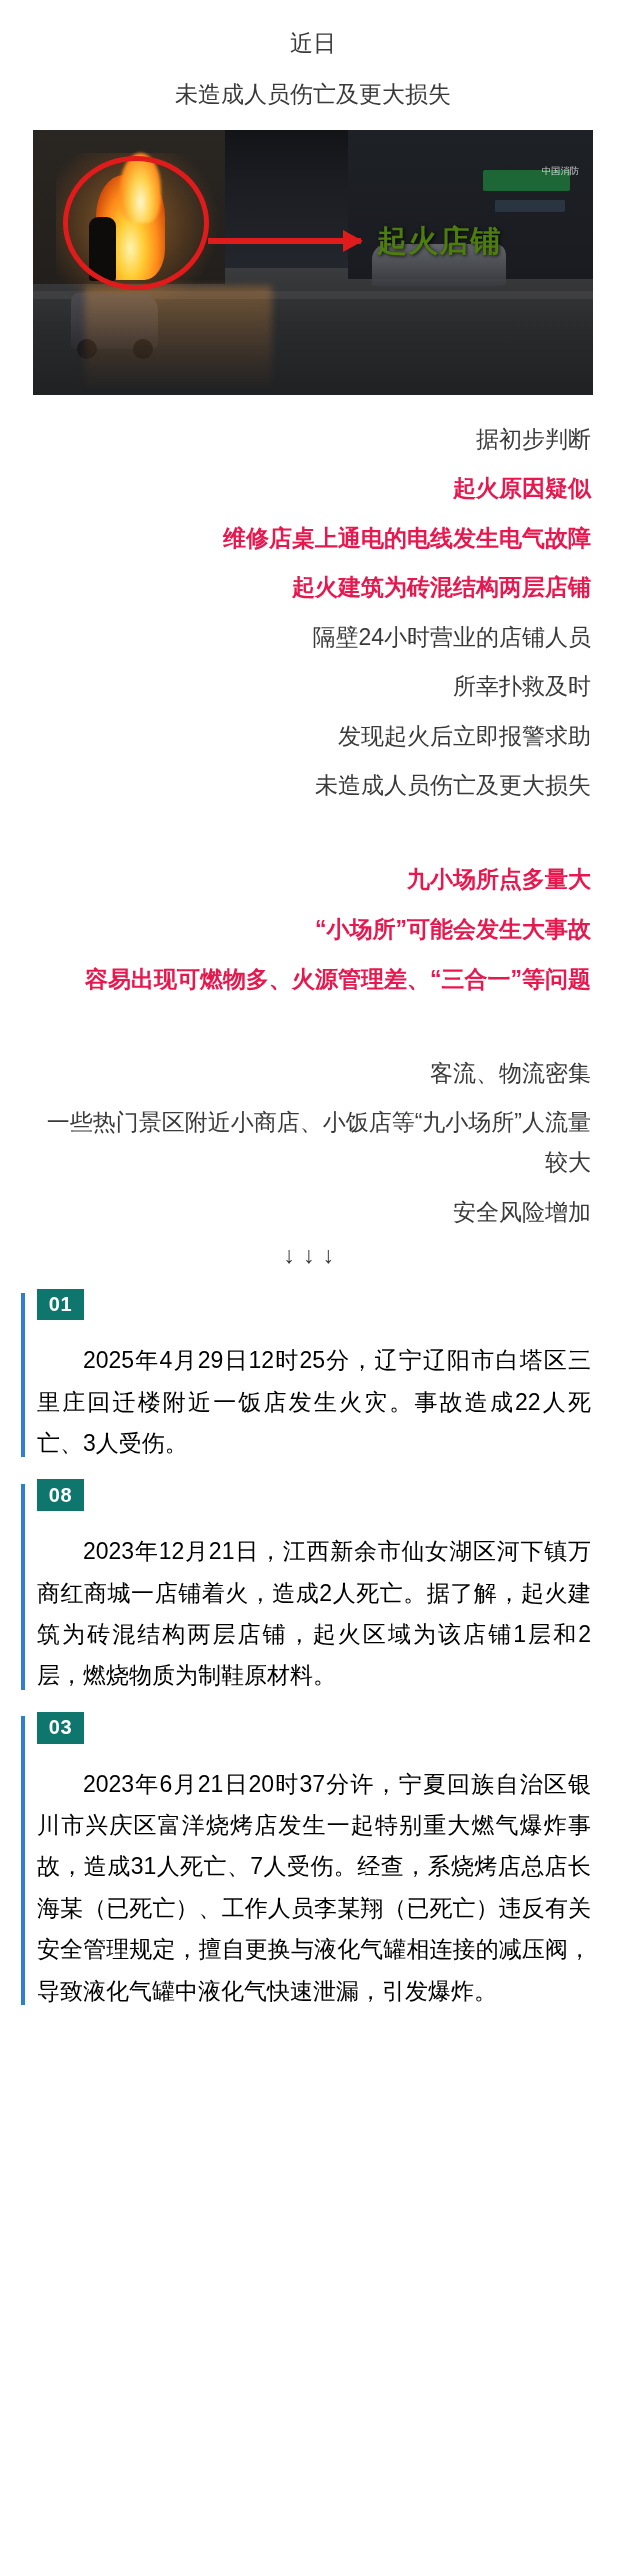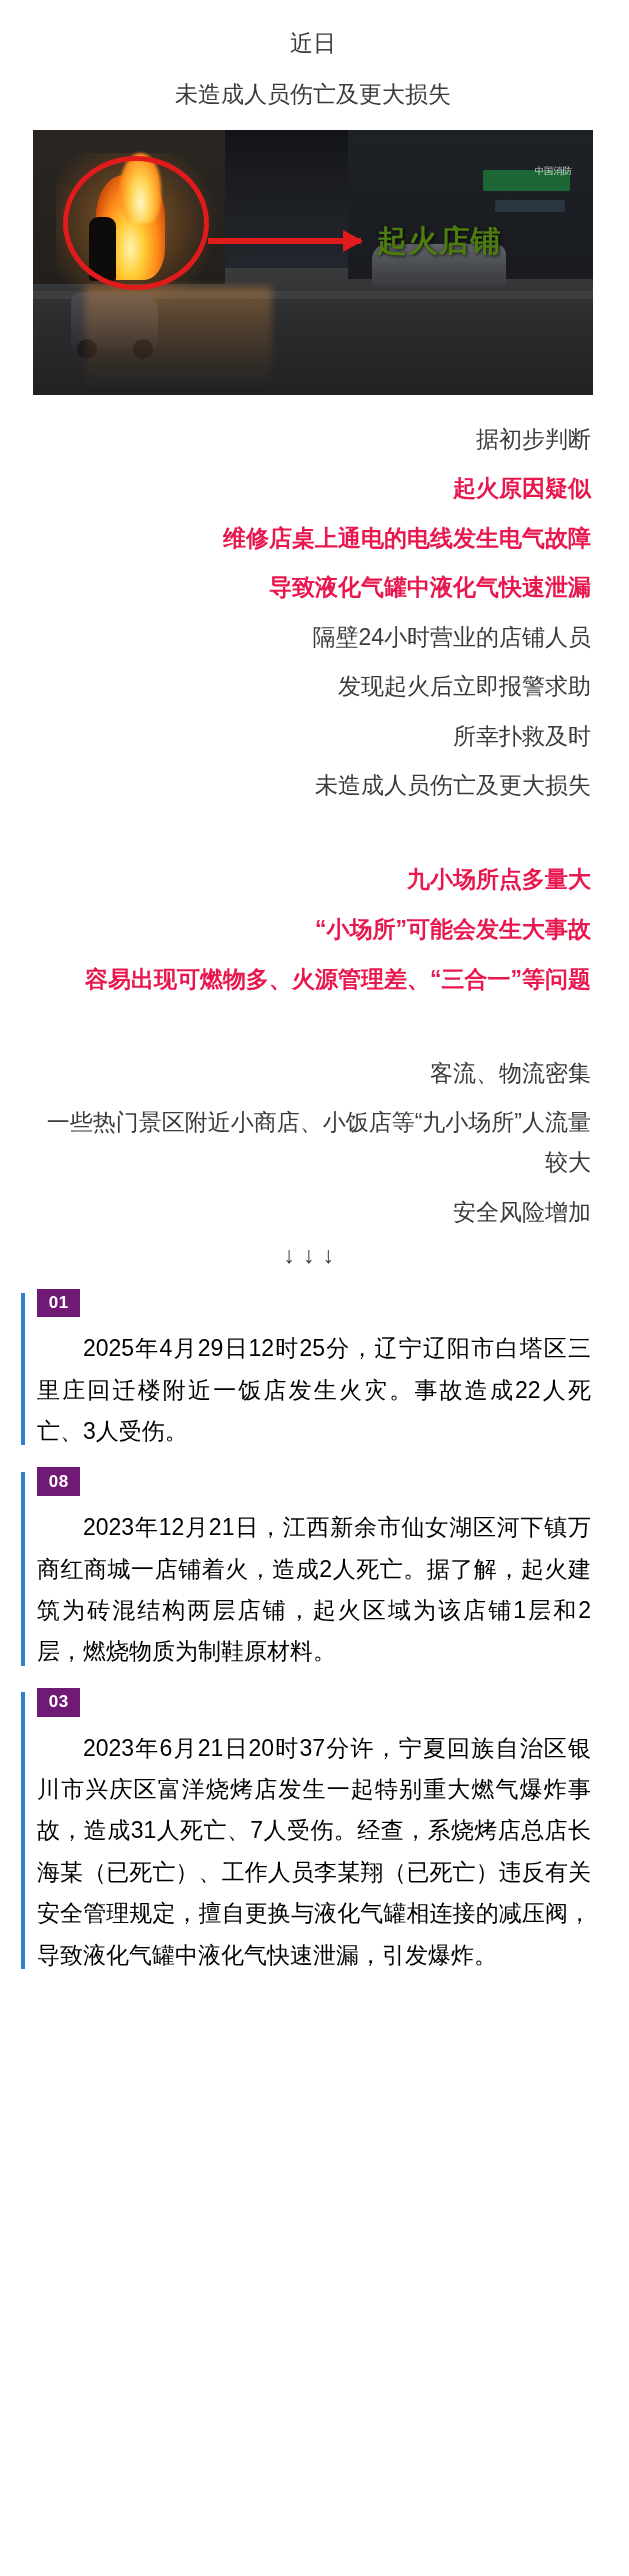--- a/index.html
+++ b/index.html
@@ -123,21 +123,21 @@
   }
   .ph-label {
     position: absolute; left: 344px; top: 91px;
     color: #4d7c0f;
     font-size: 30px;
     font-weight: bold;
     letter-spacing: 1.2px;
     text-shadow: 1.2px 1.2px 3.5px rgba(0,0,0,.8);
   }
   .ph-watermark {
-    position:absolute; right: 21px; top: 35px;
+    position:absolute; right: 14px; top: 35px;
     color: rgba(255,255,255,.75); font-size: 9.3px;
   }
 
   .body-block {
     text-align: right;
     padding: 17.5px 35px 0 35px;
     font-size: 23px;
     line-height: 1.75;
     color: #3a3a3a;
   }
@@ -157,26 +157,26 @@
     margin-bottom: 10.5px;
   }
   .case-rail {
     position: absolute;
     left: 21px; top: 4.7px; bottom: 7px;
     width: 3.5px;
     background: #2f7fd1;
   }
   .case-num {
     display: inline-block;
-    background: #701a75;
+    background: #0f766e;
     color: #ffffff;
-    font-size: 17px;
+    font-size: 20px;
     font-weight: bold;
     padding: 4.1px 11.7px 4.7px 11.7px;
-    margin-bottom: 11px;
+    margin-bottom: 20px;
     letter-spacing: 0.6px;
   }
   .case-text {
     font-size: 23px;
     line-height: 1.8;
     color: #000000;
     text-align: justify;
     text-justify: inter-ideograph;
     text-indent: 2em;
     margin: 0 0 15px 0;
@@ -211,24 +211,24 @@
       <div class="ph-arrow"></div>
       <div class="ph-label">起火店铺</div>
       <div class="ph-watermark">中国消防</div>
     </div>
   </div>
 
   <div class="body-block">
     <p>据初步判断</p>
     <p class="red">起火原因疑似</p>
     <p class="red">维修店桌上通电的电线发生电气故障</p>
-    <p class="red">导致液化气罐中液化气快速泄漏</p>
+    <p class="red">起火建筑为砖混结构两层店铺</p>
     <p>隔壁24小时营业的店铺人员</p>
+    <p>所幸扑救及时</p>
     <p>发现起火后立即报警求助</p>
-    <p>所幸扑救及时</p>
     <p>未造成人员伤亡及更大损失</p>
   </div>
 
   <div class="spacer-lg"></div>
 
   <div class="body-block">
     <p class="red">九小场所点多量大</p>
     <p class="red">“小场所”可能会发生大事故</p>
     <p class="red">容易出现可燃物多、火源管理差、“三合一”等问题</p>
   </div>

